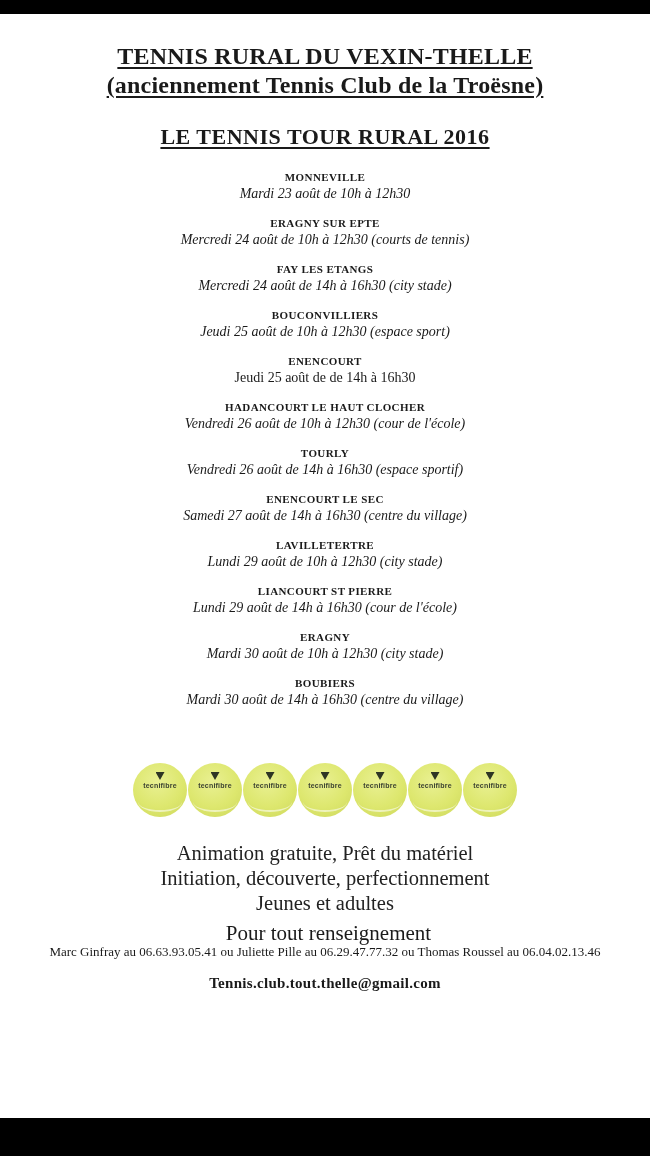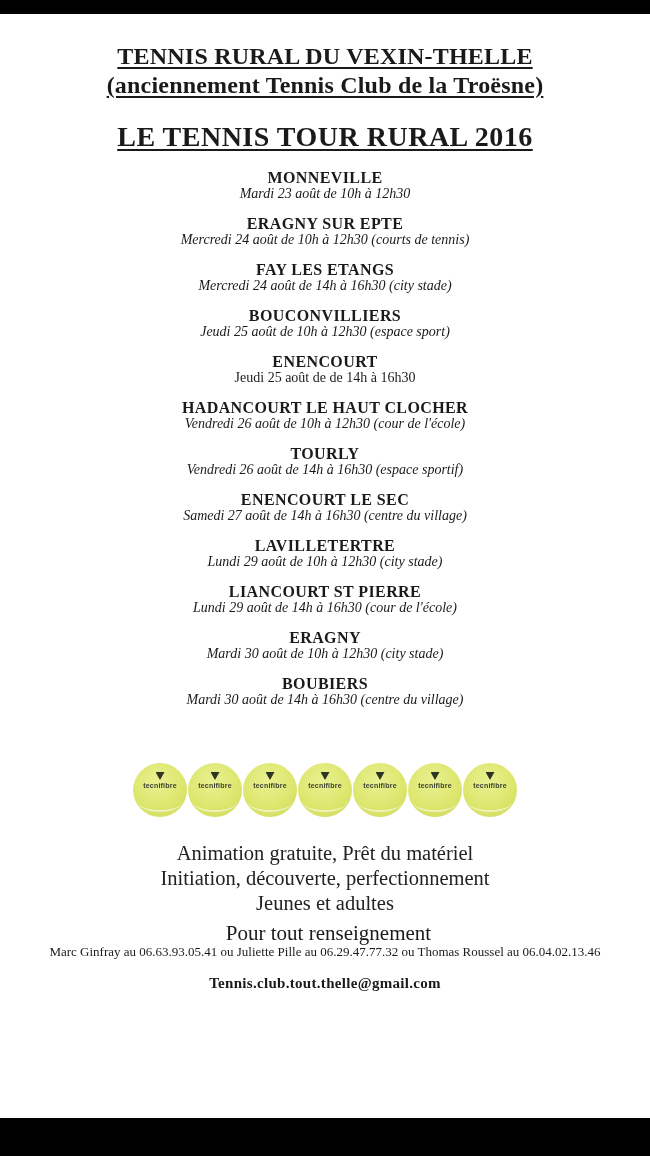--- a/index.html
+++ b/index.html
@@ -33,31 +33,31 @@
   .title-line1, .title-line2 {
     font-size: 24px;
     font-weight: bold;
     line-height: 29px;
     text-decoration: underline;
     text-underline-offset: 3px;
     letter-spacing: 0.2px;
   }
   .subtitle {
     margin-top: 22px;
-    font-size: 28px;
+    font-size: 22px;
     font-weight: bold;
     line-height: 30px;
     text-decoration: underline;
     text-underline-offset: 3px;
     letter-spacing: 0.5px;
   }
   .schedule { margin-top: 17px; }
   .venue-block { margin-bottom: 13px; }
   .venue-name {
-    font-size: 16px;
+    font-size: 11px;
     font-weight: bold;
     line-height: 17px;
     letter-spacing: 0.4px;
   }
   .venue-date {
     font-size: 14px;
     font-style: italic;
     line-height: 16px;
   }
   .venue-date.roman { font-style: normal; }

